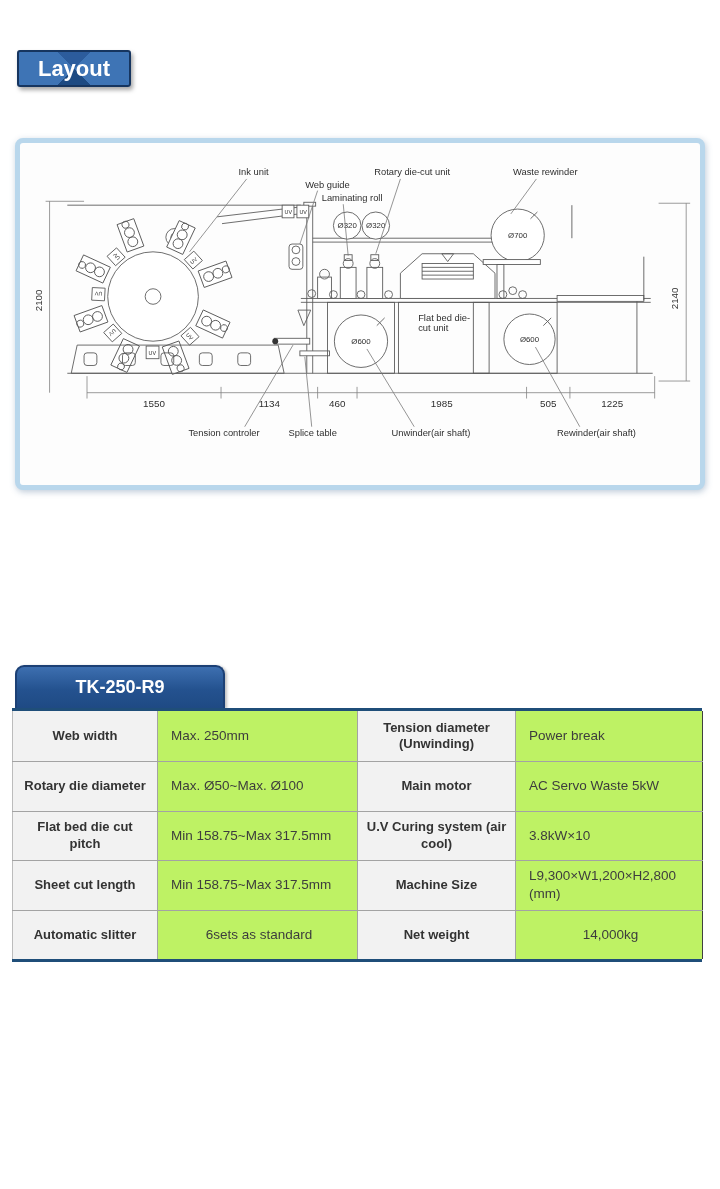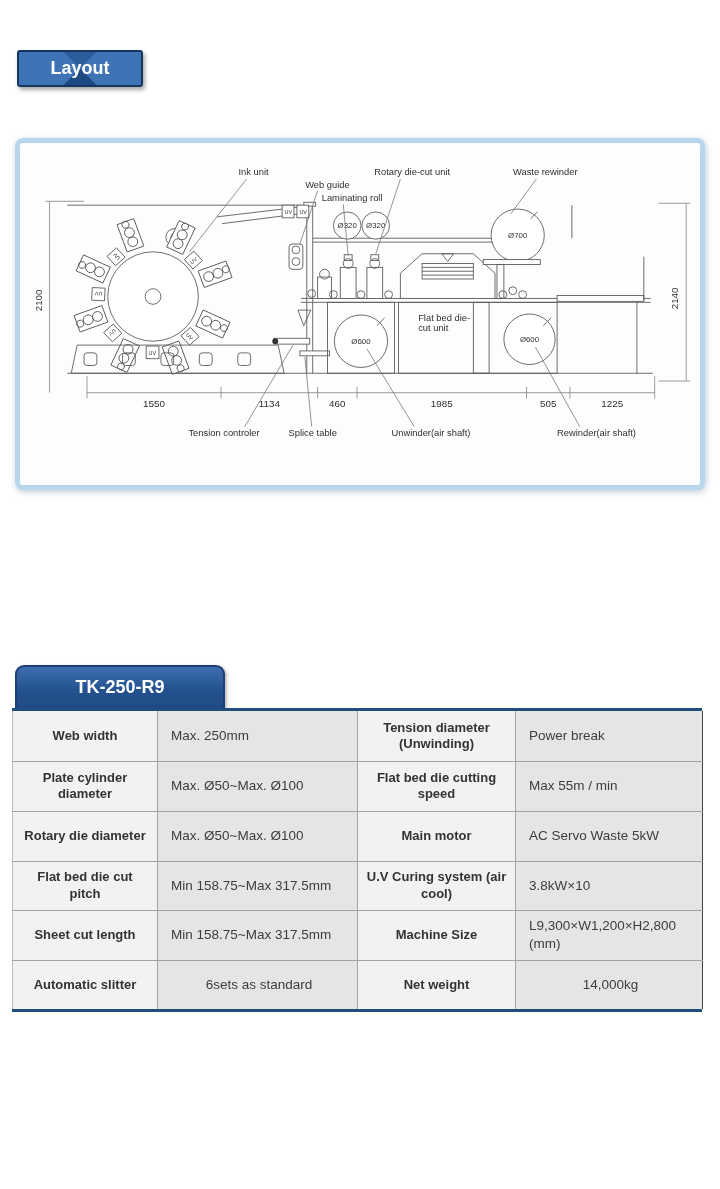--- a/index.html
+++ b/index.html
@@ -10,24 +10,24 @@
     width: 720px;
     height: 1189px;
     background: #ffffff;
     overflow: hidden;
   }
 
   
   .layout-btn {
     position: absolute;
     left: 17px; top: 50px;
-    width: 126px; height: 37px;
+    width: 114px; height: 37px;
     display: flex; align-items: center; justify-content: center;
     color: #ffffff;
-    font-size: 18px; font-weight: bold;
+    font-size: 22px; font-weight: bold;
     background: conic-gradient(from 45deg at 50% 50%,
         #3e74b5 0deg 90deg,
         #1d4a82 90deg 180deg,
         #3e74b5 180deg 270deg,
         #2c5c9c 270deg 360deg);
     border: 2px solid #16355f;
     border-radius: 3px;
     box-shadow: 2px 3px 4px rgba(0,0,0,0.35);
     cursor: pointer;
   }
@@ -93,21 +93,21 @@
   table.spec th {
     background: #f2f2f2;
     color: #333333;
     font-size: 13px;
     font-weight: bold;
     text-align: center;
     padding: 4px 8px;
     line-height: 1.25;
   }
   table.spec td {
-    background: #e5e5e5;
+    background: #bef264;
     color: #3d3d3d;
     font-size: 13.5px;
     font-weight: normal;
     text-align: left;
     padding: 4px 10px 4px 13px;
     line-height: 1.3;
   }
 </style>
 </head>
 <body>
@@ -356,26 +356,20 @@
           <col style="width:187px">
       </colgroup>
       <tbody>
         <tr style="height:50px">
           <th>Web width</th>
           <td>Max. 250mm</td>
           <th>Tension diameter (Unwinding)</th>
           <td>Power break</td>
         </tr>
         <tr style="height:50px">
-          <th>Plate cylinder diameter</th>
-          <td>Max. Ø50~Max. Ø100</td>
-          <th>Flat bed die cutting speed</th>
-          <td>Max 55m / min</td>
-        </tr>
-        <tr style="height:50px">
           <th>Rotary die diameter</th>
           <td>Max. Ø50~Max. Ø100</td>
           <th>Main motor</th>
           <td>AC Servo Waste 5kW</td>
         </tr>
         <tr style="height:49px">
           <th>Flat bed die cut pitch</th>
           <td>Min 158.75~Max 317.5mm</td>
           <th>U.V Curing system (air cool)</th>
           <td>3.8kW×10</td>

